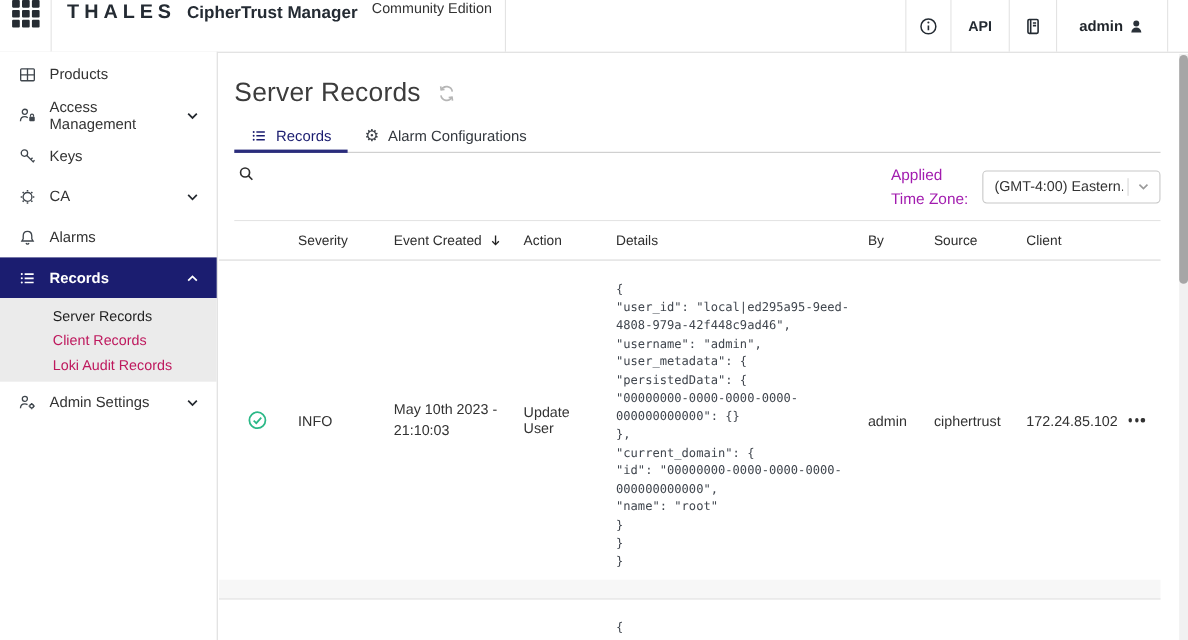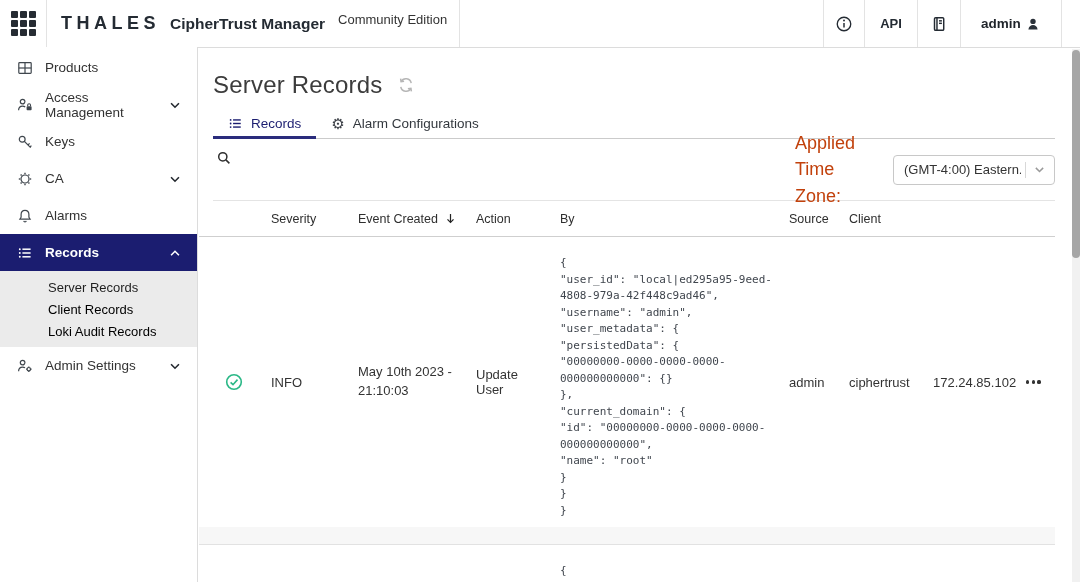--- a/index.html
+++ b/index.html
@@ -2,21 +2,21 @@
 <html><head>
 <meta charset="utf-8">
 <style>
   * { margin:0; padding:0; box-sizing:border-box; }
   html,body { width:1080px; height:582px; overflow:hidden; background:#fff;
     font-family:"Liberation Sans", sans-serif; color:#333; }
   .app { position:relative; width:1080px; height:582px; background:#fff; }
 
   
   .topbar { position:absolute; top:0; left:0; right:0; height:48px;
-    border-bottom:1px solid #dcdcdc; display:flex; align-items:center; background:#fff; }
+    border-bottom:1px solid #dcdcdc; display:flex; background:#fff; }
   .vdiv { width:1px; align-self:stretch; background:#e3e3e3; }
   .waffle { margin-left:11px; width:26px; height:26px; display:grid;
     grid-template-columns:repeat(3,7px); grid-template-rows:repeat(3,7px); gap:2px; cursor:pointer; }
   .waffle span { background:#262c33; border-radius:1px; }
   .w-sp1 { width:9px; }
   .brand { margin-left:14px; display:flex; align-items:baseline; white-space:nowrap; }
   .thales { font-weight:700; font-size:18px; letter-spacing:4.5px; color:#242b33; }
   .product { margin-left:10px; font-weight:700; font-size:15.5px; color:#242b33; }
   .edition { margin:0 12px 8px 13px; font-size:13px; color:#333; }
   .tb-spacer { flex:1; }
@@ -30,40 +30,40 @@
   .sidebar { position:absolute; top:47px; left:0; bottom:0; width:198px;
     border-right:1px solid #dcdcdc; background:#fff; }
   .side-item { height:37px; display:flex; align-items:center; padding-left:17px;
     cursor:pointer; font-size:13.5px; color:#333; }
   .side-item:first-child { margin-top:2px; }
   .sicon { width:16px; height:16px; margin-right:12px; display:flex; align-items:center; }
   .chev { margin-left:auto; margin-right:15px; display:flex; }
   .side-item.active { background:#1b1d70; color:#fff; font-weight:700; }
   .submenu { background:#ebebeb; padding:5px 0; }
   .sub-item { height:22px; display:flex; align-items:center; padding-left:48px;
-    font-size:13px; color:#000000; cursor:pointer; }
+    font-size:13px; color:#be185d; cursor:pointer; }
   .sub-item.active { color:#1f1f1f; }
 
   
   .main { position:absolute; top:49px; left:199px; right:0; bottom:0; overflow:hidden; background:#fff; }
   .title-row { margin:22px 25px 0 14px; display:flex; align-items:center; }
   .page-title { font-size:24px; font-weight:500; color:#3c3c3c; letter-spacing:0.2px; }
   .refresh { margin-left:14px; display:flex; cursor:pointer; }
 
   .tabs { margin:12px 25px 0 14px; border-bottom:1px solid #cbcbcb; display:flex; height:28px; }
   .tab { display:flex; align-items:center; gap:8px; padding:0 15px; font-size:13.5px;
     color:#33383e; cursor:pointer; border-bottom:3px solid transparent; margin-bottom:-1px; }
   .tab.active { color:#1b1d70; border-bottom-color:#2a2c7c; }
   .gear-glyph { font-size:15px; color:#3c4047; line-height:1; }
 
   .filter-row { margin:0 25px 0 14px; height:62px; border-bottom:1px solid #e4e4e4;
     display:flex; align-items:center; }
   .search-btn { margin-left:3px; align-self:flex-start; margin-top:11px; cursor:pointer; display:flex; }
   .f-spacer { flex:1; }
-  .tz-label { width:78px; font-size:18px; line-height:1.45; color:#c2410c; margin-right:20px; }
+  .tz-label { width:78px; font-size:14px; line-height:1.45; color:#a21caf; margin-right:5px; }
   .tz-select { width:162px; height:30px; border:1px solid #c8c8c8; border-radius:4px;
     display:flex; align-items:center; padding:0 8px 0 10px; font-size:13px; color:#333;
     background:#fff; cursor:pointer; }
   .tz-value { flex:1; white-space:nowrap; overflow:hidden; }
   .tz-div { width:1px; height:16px; background:#d8d8d8; margin:0 7px 0 4px; }
 
   .tbl { display:grid; grid-template-columns:58px 87px 118px 84px 229px 60px 84px 87px 35px;
     margin-right:25px; padding-left:14px; }
   .tbl-head { height:36px; border-bottom:1px solid #cfcfcf; align-items:center;
     font-size:12.5px; color:#2e2e2e; }
@@ -339,20 +339,21 @@
       <div class="th">
         <span>Event Created</span>
         <span>
           <svg width="13" height="13" viewBox="0 0 16 16" fill="none" stroke="#222" stroke-width="1.5">
               <line x1="8" y1="2.5" x2="8" y2="12.5"></line>
               <polyline points="4.3,9 8,12.8 11.7,9"></polyline>
             </svg>
         </span>
       </div>
       <div class="th">Action</div>
+      <div class="th">Details</div>
       <div class="th">By</div>
       <div class="th">Source</div>
       <div class="th">Client</div>
       <div class="th"></div>
     </div>
 
     <div class="tbl row1">
       <div class="cell sev-icon-cell">
         <span>
           <svg width="18" height="18" viewBox="0 0 18 18" fill="none" stroke="#2bb887" stroke-width="1.6">

